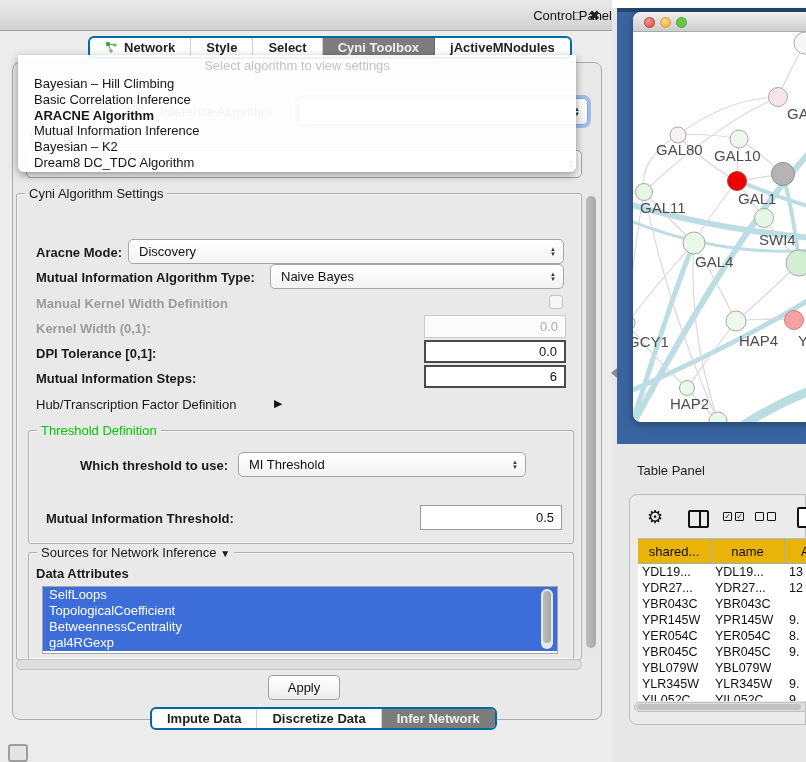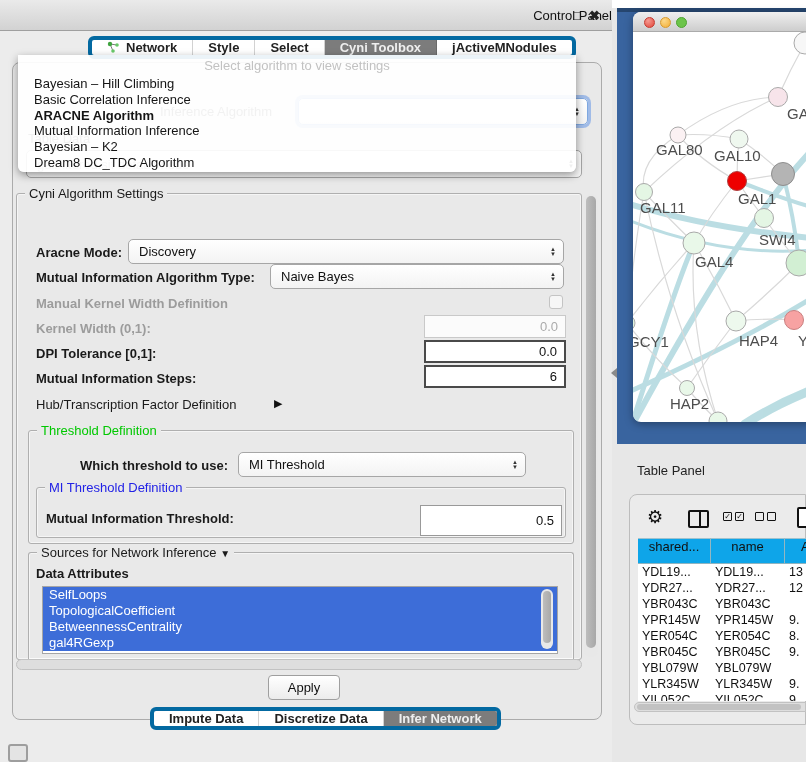--- a/index.html
+++ b/index.html
@@ -5,21 +5,21 @@
   html,body{margin:0;padding:0;}
   #screen{position:relative;width:806px;height:762px;background:#ECECEC;overflow:hidden;
           font-family:"Liberation Sans",sans-serif;-webkit-font-smoothing:antialiased;}
   .abs{position:absolute;}
   
   #titlebar{left:0;top:0;width:612px;height:30px;background:linear-gradient(#EAEAEA,#D2D2D2);
             border-bottom:1px solid #9F9F9F;display:flex;align-items:center;font-size:13px;color:#111;justify-content:flex-end;}
   #titlebar .t{padding-left:14px;}
   .win-icons{position:absolute;right:12px;top:0;height:30px;display:flex;align-items:center;gap:8px;font-size:13px;color:#222;}
   
-  .seg{display:flex;background:#FFF;border:4px solid #0369a1;border-radius:6px;overflow:hidden;
+  .seg{display:flex;background:#FFF;border:2px solid #0369a1;border-radius:6px;overflow:hidden;
        font-size:13px;font-weight:bold;color:#222;height:23px;box-sizing:border-box;}
   .seg .s{display:flex;align-items:center;gap:6px;padding:0 15px;border-right:1px solid #D2D2D2;white-space:nowrap;}
   .seg .s:last-child{border-right:none;}
   .seg .s.sel{background:#7C7C7C;color:#EFEFEF;border-right-color:#6A6A6A;}
   
   #content-panel{left:12px;top:62px;width:588px;height:656px;background:#E9E9E9;
                  border:1px solid #ABABAB;border-radius:8px;}
   
   .ghost-label{font-size:13px;color:#555;}
   .combo{background:linear-gradient(#FFFFFF,#F3F3F3);border:1px solid #A6A6A6;border-radius:5px;
@@ -70,22 +70,22 @@
   #table-panel-title{left:612px;top:455px;width:194px;height:30px;display:flex;align-items:center;
                      padding-left:25px;font-size:13px;color:#222;box-sizing:border-box;}
   #table-card{left:629px;top:494px;width:177px;height:231px;background:#EBEBEB;border:1px solid #BDBDBD;
               border-radius:8px 0 0 8px;box-sizing:border-box;}
   .tool-icon{color:#111;}
   .colview{width:17px;height:14px;border:2px solid #111;border-radius:2px;position:relative;}
   .colview::after{content:"";position:absolute;left:50%;top:0;bottom:0;width:2px;background:#111;}
   .chk{width:9px;height:9px;border:1.5px solid #111;border-radius:1px;font-size:8px;line-height:8px;
        color:#111;text-align:center;box-sizing:border-box;}
   .pageicon{width:14px;height:17px;border:2px solid #111;border-radius:2px;background:#FFF;}
-  .th{background:#0ea5e9;border-top:1px solid #9FC2CE;border-bottom:1px solid #8FB4C0;font-size:13px;color:#111;
-      display:flex;align-items:flex-start;justify-content:center;box-sizing:border-box;border-right:1px solid #93B7C2;}
+  .th{background:#eab308;border-top:1px solid #9FC2CE;border-bottom:1px solid #8FB4C0;font-size:13px;color:#111;
+      display:flex;align-items:center;justify-content:center;box-sizing:border-box;border-right:1px solid #93B7C2;}
   .td{font-size:12.5px;color:#111;white-space:nowrap;overflow:hidden;}
   
   text{font-family:"Liberation Sans",sans-serif;font-size:15px;fill:#4D4D4D;}
 </style>
 </head>
 <body>
 
 <div id="screen">
 
   <div class="abs" id="titlebar">
@@ -191,25 +191,22 @@
     <span class="gtitle green">Threshold Definition</span>
   </div>
   <span class="abs lbl" style="left:80px;top:458px;">Which threshold to use:</span>
   <div class="abs combo" style="left:238px;top:452px;width:288px;height:25px;">
     <span>MI Threshold</span>
     <span class="arrows">
         <span>▲</span>
         <span>▼</span>
       </span>
   </div>
-  <div class="abs group" style="left:36px;top:487px;width:528px;height:49px;">
-    <span class="gtitle blue" style="background:#E9E9E9;">MI Threshold Definition</span>
-  </div>
   <span class="abs lbl" style="left:46px;top:511px;">Mutual Information Threshold:</span>
-  <div class="abs field" style="left:420px;top:505px;width:142px;height:31px;">
+  <div class="abs field" style="left:420px;top:505px;width:142px;height:25px;">
     <span>0.5</span>
   </div>
 
   <div class="abs group" style="left:28px;top:552px;width:544px;height:106px;border-bottom:none;border-radius:3px 3px 0 0;">
     <span class="gtitle">
       <span>Sources for Network Inference</span>
       <span style="font-size:10px;">▼</span>
     </span>
   </div>
   <span class="abs lbl" style="left:36px;top:566px;">Data Attributes</span>

